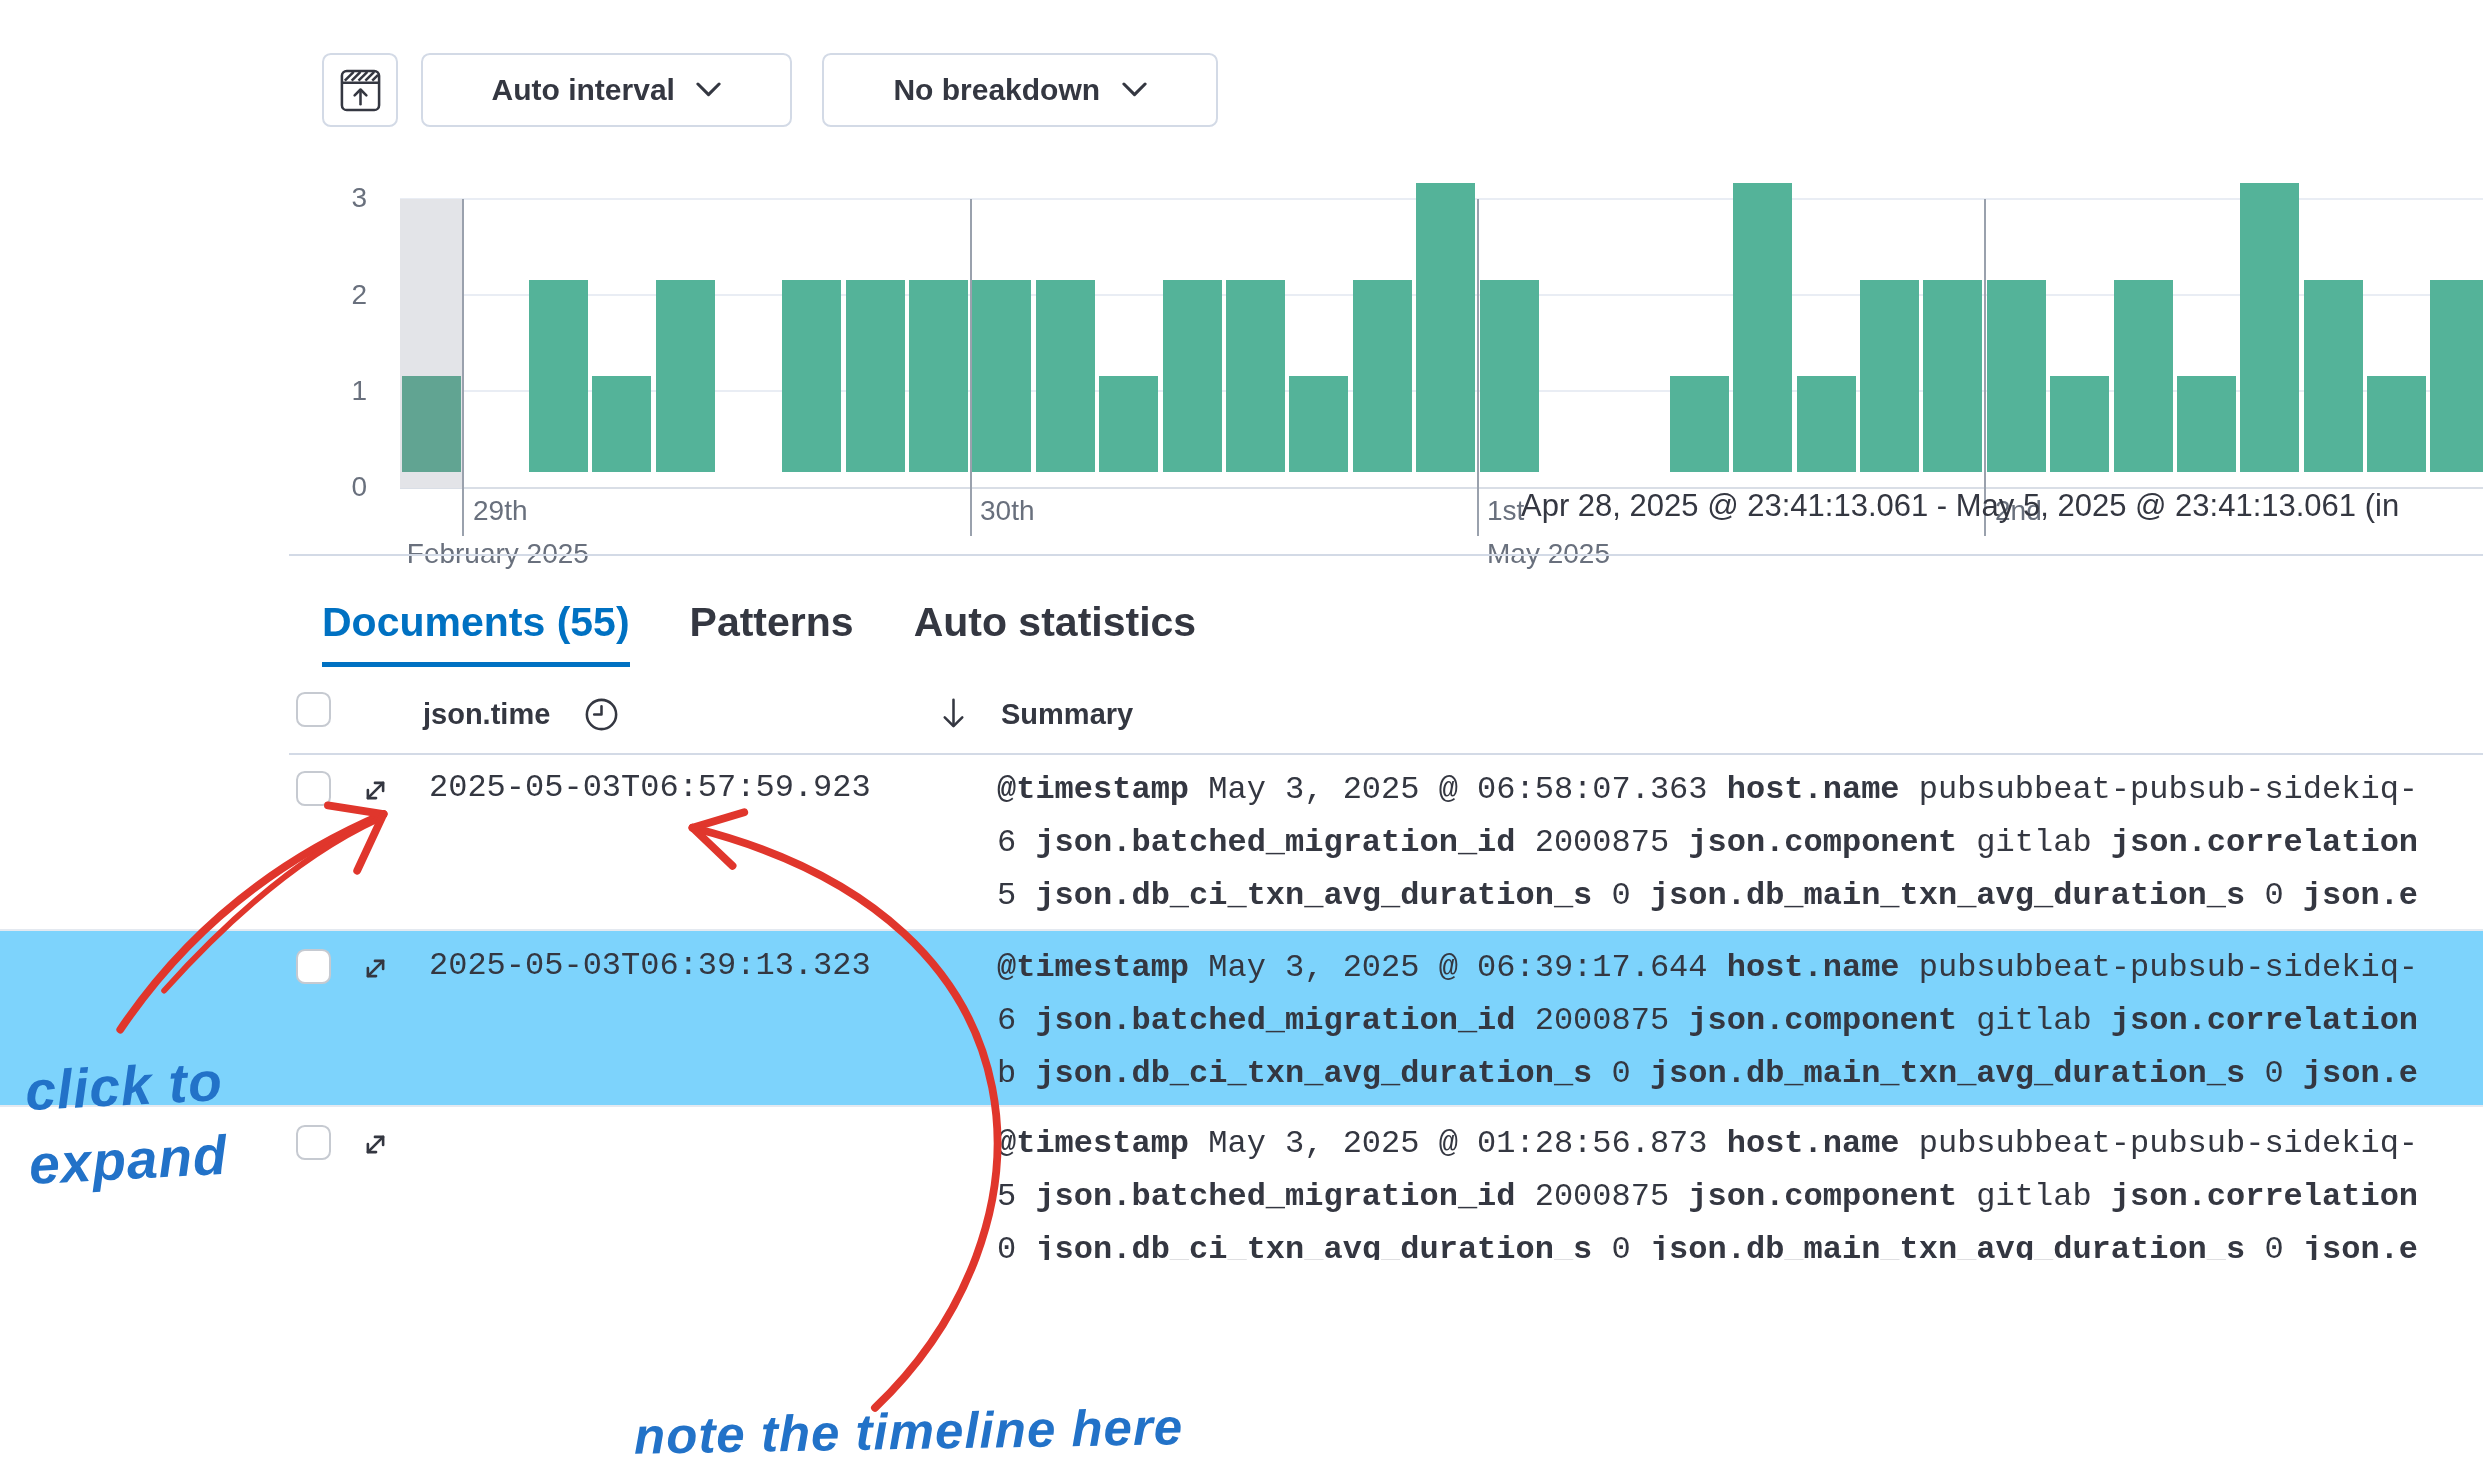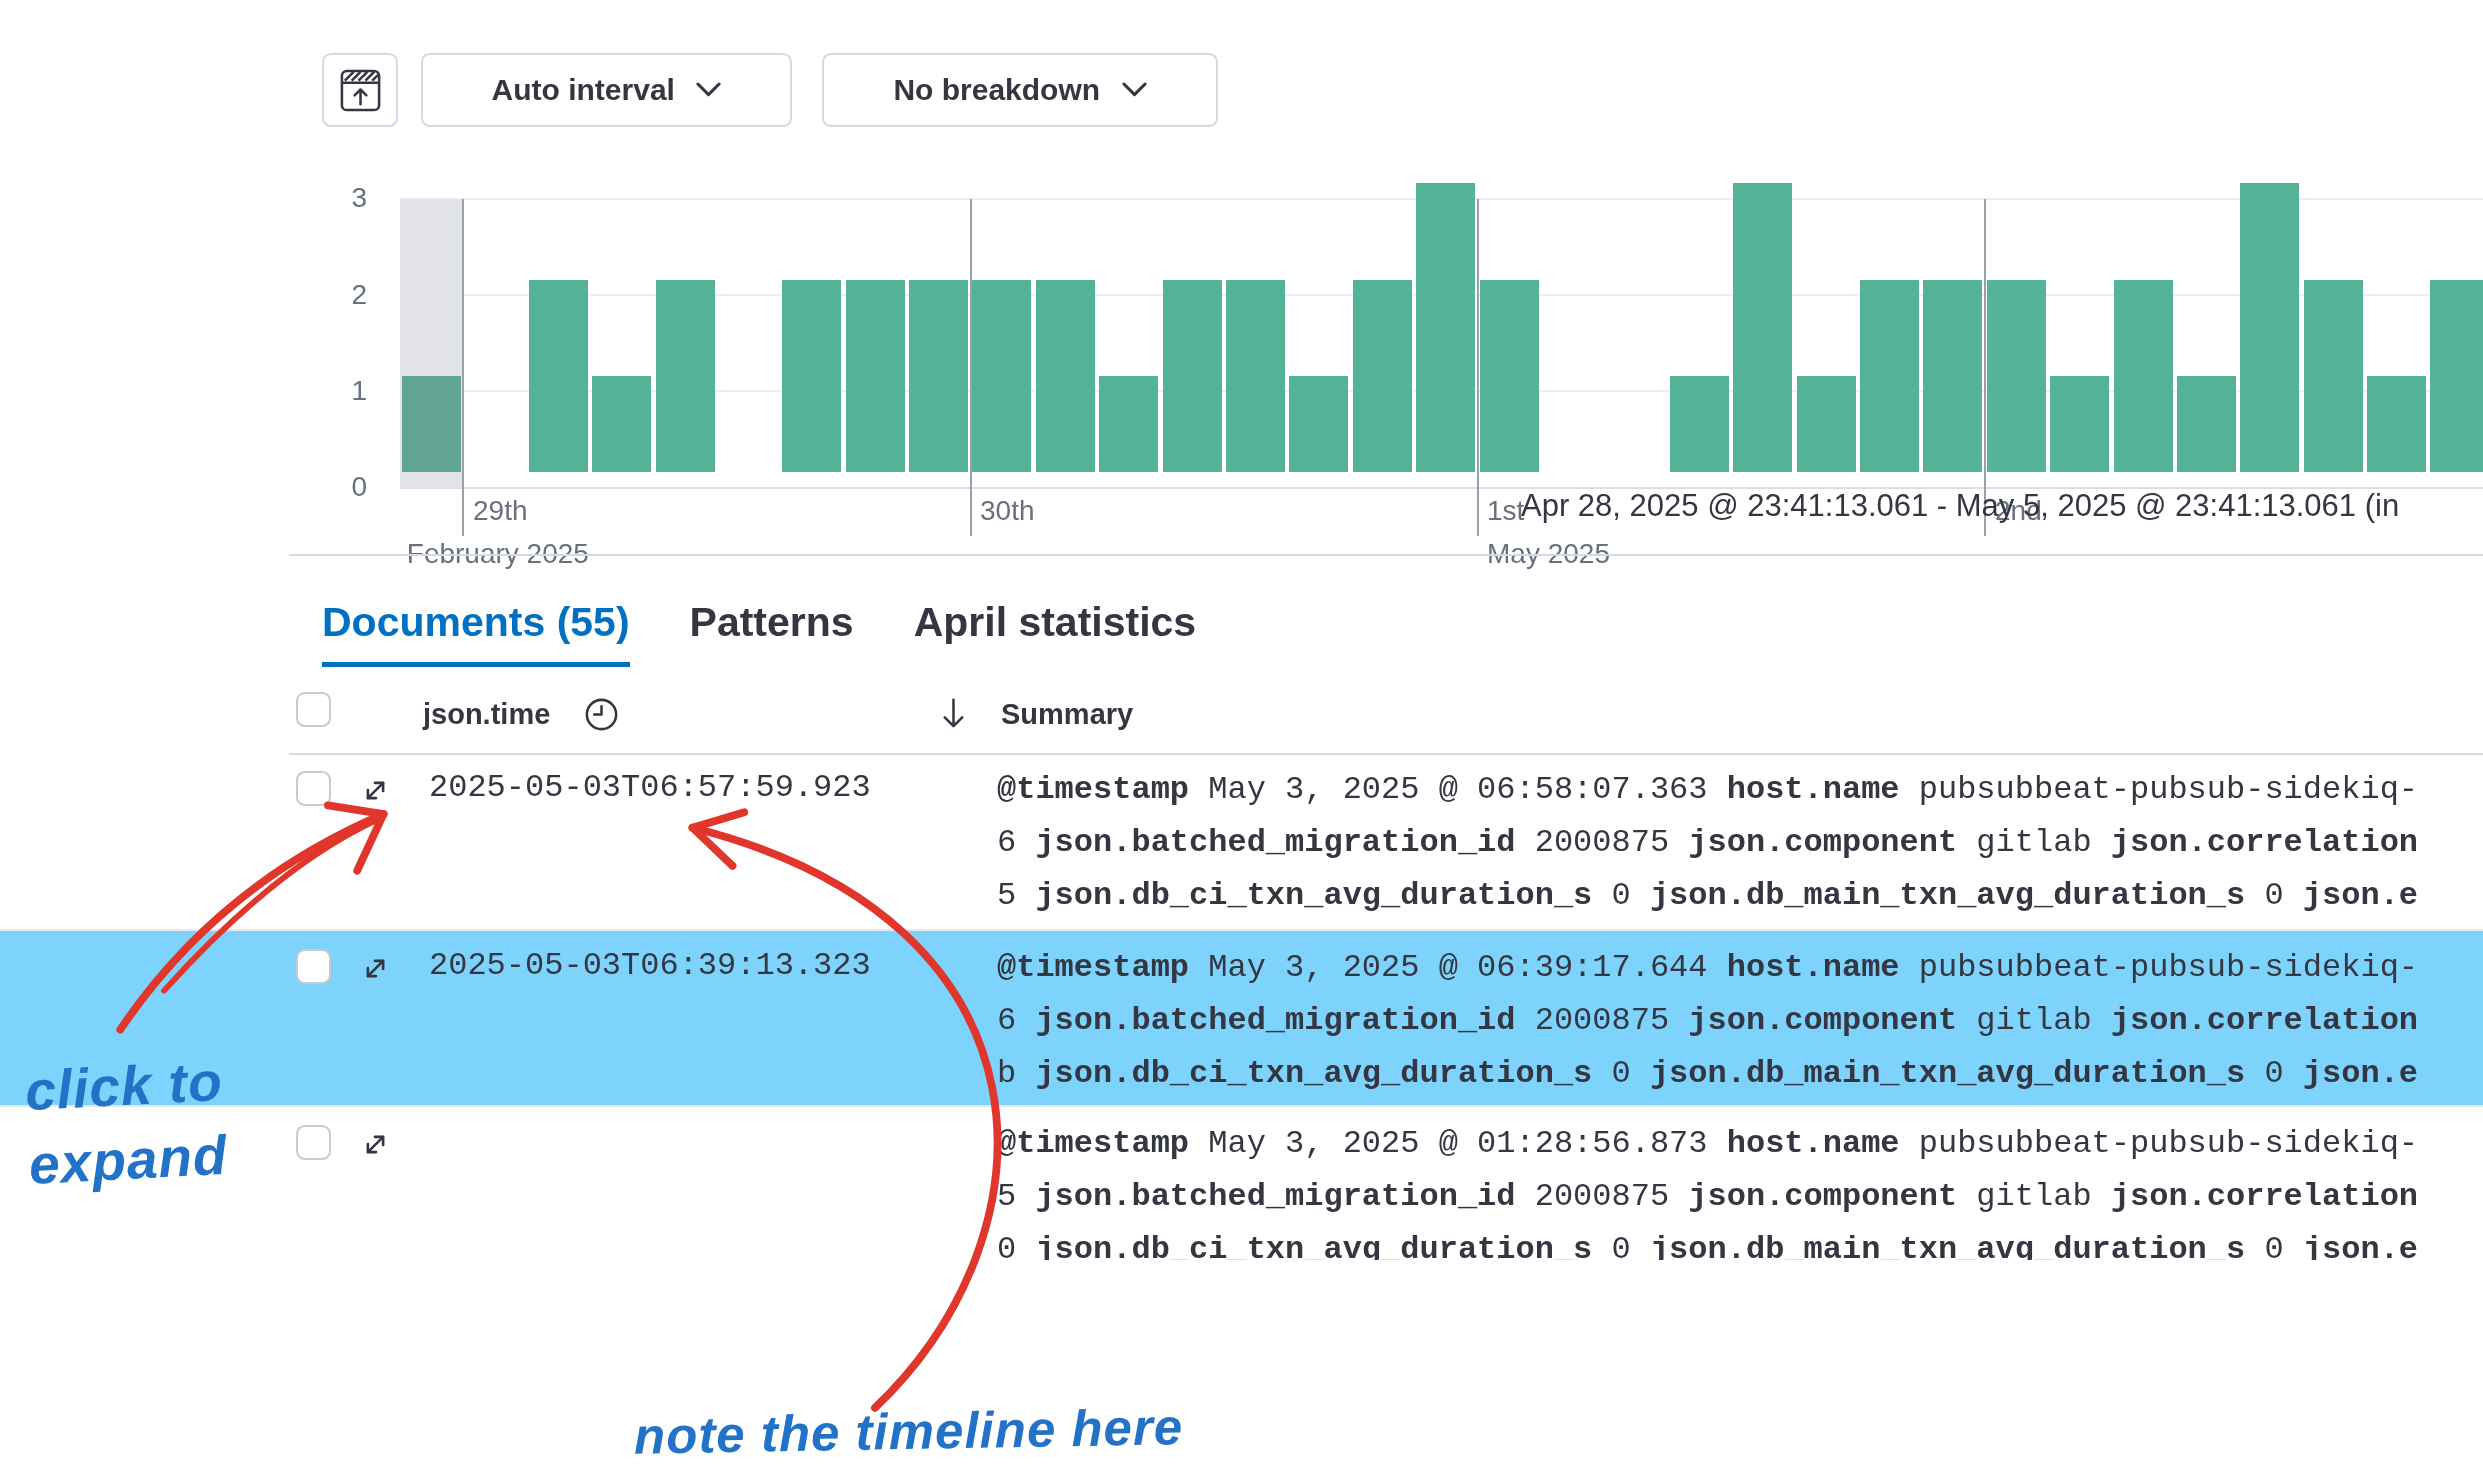--- a/index.html
+++ b/index.html
@@ -148,21 +148,21 @@
       </div>
   </div>
 
   <div id="timerange">Apr 28, 2025 @ 23:41:13.061 - May 5, 2025 @ 23:41:13.061 (in</div>
 
   <div class="hline" id="divider"></div>
 
   <div id="tabs">
       <div class="tab active">Documents (55)</div>
       <div class="tab">Patterns</div>
-      <div class="tab">April statistics</div>
+      <div class="tab">Auto statistics</div>
     </div>
 
   <div id="thead">
     <span class="checkbox" style="left:296px;top:692px;"></span>
     <span class="hlabel" style="left:423px;top:698px;">json.time</span>
     <svg class="icn" style="left:581px;top:694px;" width="41" height="41" viewBox="0 0 42 42" fill="none" stroke="#343741" stroke-width="2.6">
       <circle cx="21" cy="21" r="15"></circle>
       <path d="M21 12.5 L21 21 L13.5 21" stroke-linecap="round" stroke-linejoin="round"></path>
     </svg>
     <svg class="icn" style="left:934px;top:694px;" width="39" height="39" viewBox="0 0 40 40" fill="none" stroke="#343741" stroke-width="2.6" stroke-linecap="round" stroke-linejoin="round">

